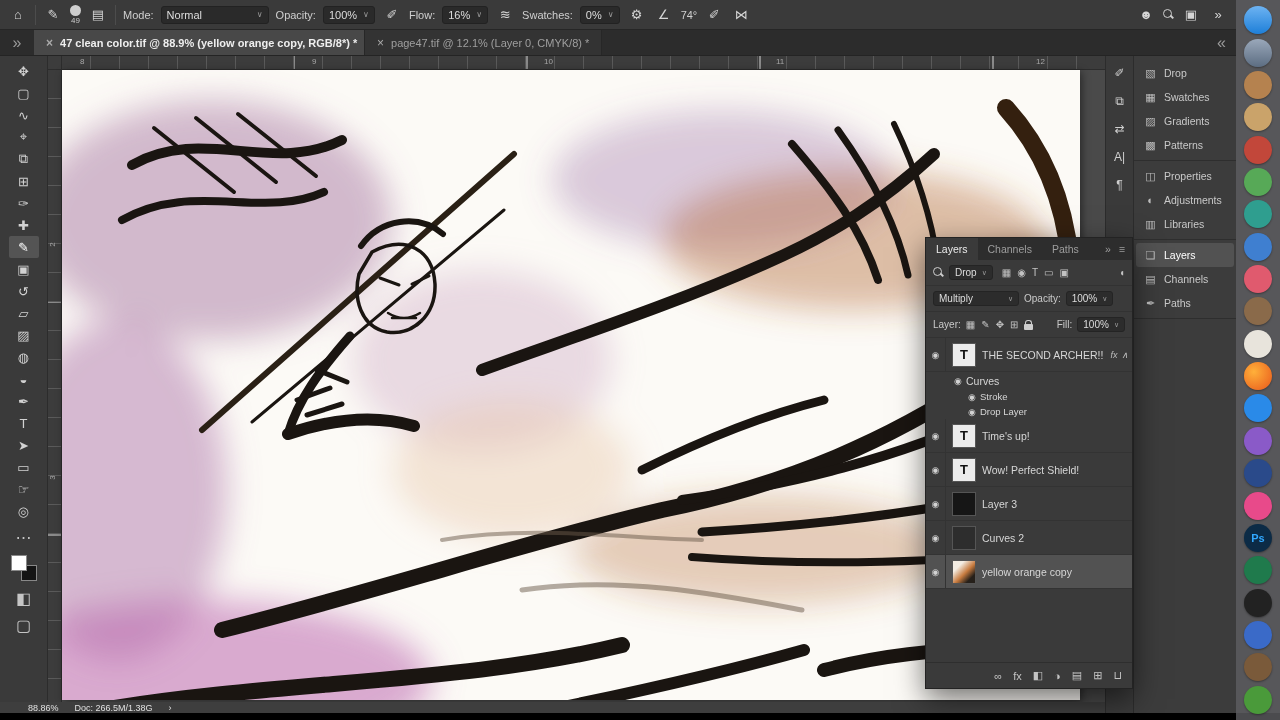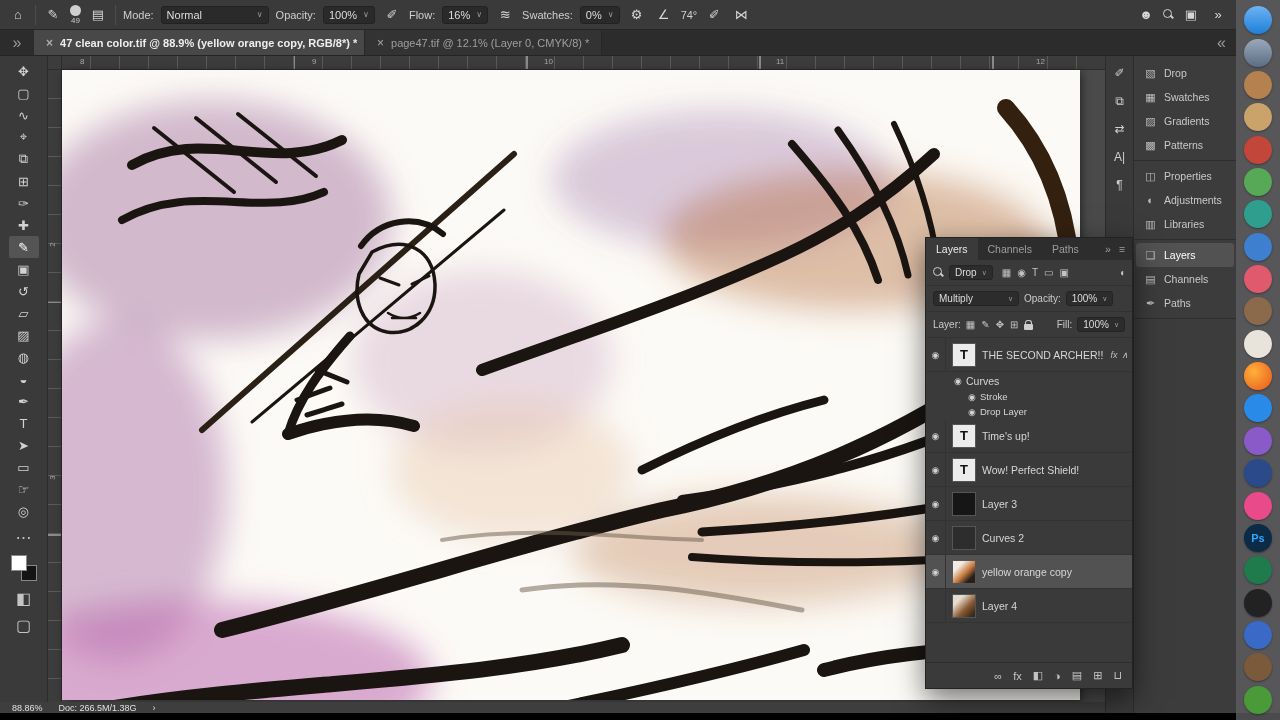--- a/index.html
+++ b/index.html
@@ -68,21 +68,21 @@
     border-right:1px solid #2c2c2c; overflow:hidden;
     background-image:repeating-linear-gradient(180deg, transparent 0 28px, #5a5a5a 28px 29px),
       repeating-linear-gradient(180deg, transparent 0 231px, #8a8a8a 231px 233px); }
   .ruler-left span { position:absolute; left:2px; font-size:8px; color:#a8a8a8; transform:rotate(-90deg); }
   .canvas { position:absolute; left:14px; top:14px; width:1018px; height:630px; background:#fcfaf6;
     box-shadow:2px 2px 8px rgba(0,0,0,.45); }
   .canvas svg { display:block; }
 
   
   .status-bar { position:absolute; left:0; top:702px; width:1105px; height:11px; background:#3e3e3e;
-    display:flex; align-items:center; gap:16px; padding:0 12px; color:#e0e0e0; font-size:9px; z-index:5; }
+    display:flex; align-items:center; gap:16px; padding:0 28px; color:#e0e0e0; font-size:9px; z-index:5; }
   .black-strip { position:absolute; left:0; top:713px; width:1280px; height:7px; background:#000; z-index:2; }
 
   
   .panel-icon-strip { position:absolute; left:1105px; top:56px; width:28px; height:657px; background:#3a3a3a;
     border-left:1px solid #2c2c2c; z-index:4; display:flex; flex-direction:column; align-items:center;
     gap:14px; padding-top:10px; }
   .panel-icon-strip .pi { color:#cfcfcf; font-size:12px; }
   .panel-labels { position:absolute; left:1133px; top:56px; width:103px; height:657px; background:#3c3c3c;
     border-left:1px solid #2c2c2c; z-index:4; padding-top:2px; }
   .panel-group { border-bottom:1px solid #2e2e2e; padding:3px 0; }
@@ -513,26 +513,20 @@
         <span class="thumb" style="background: rgb(45, 45, 45);"></span>
         <span class="lname">Curves 2</span>
 
       </div>
       <div class="layer-row selected" data-type="raster">
         <span class="eye-cell">◉</span>
         <span class="thumb" style="background: linear-gradient(135deg, rgb(243, 236, 226) 25%, rgb(199, 123, 63) 55%, rgb(38, 32, 26) 80%);"></span>
         <span class="lname">yellow orange copy</span>
 
       </div>
-      <div class="layer-row" data-type="raster">
-        <span class="eye-cell"></span>
-        <span class="thumb" style="background: linear-gradient(135deg, rgb(230, 220, 205) 25%, rgb(138, 90, 50) 60%, rgb(58, 42, 26) 90%);"></span>
-        <span class="lname">Layer 4</span>
-
-      </div>
     </div>
   <div class="lp-bottom">
 
   <span class="bi">∞</span>
       <span class="bi">fx</span>
       <span class="bi">◧</span>
       <span class="bi">◑</span>
       <span class="bi">▤</span>
       <span class="bi">⊞</span>
       <span class="bi">⊔</span>

